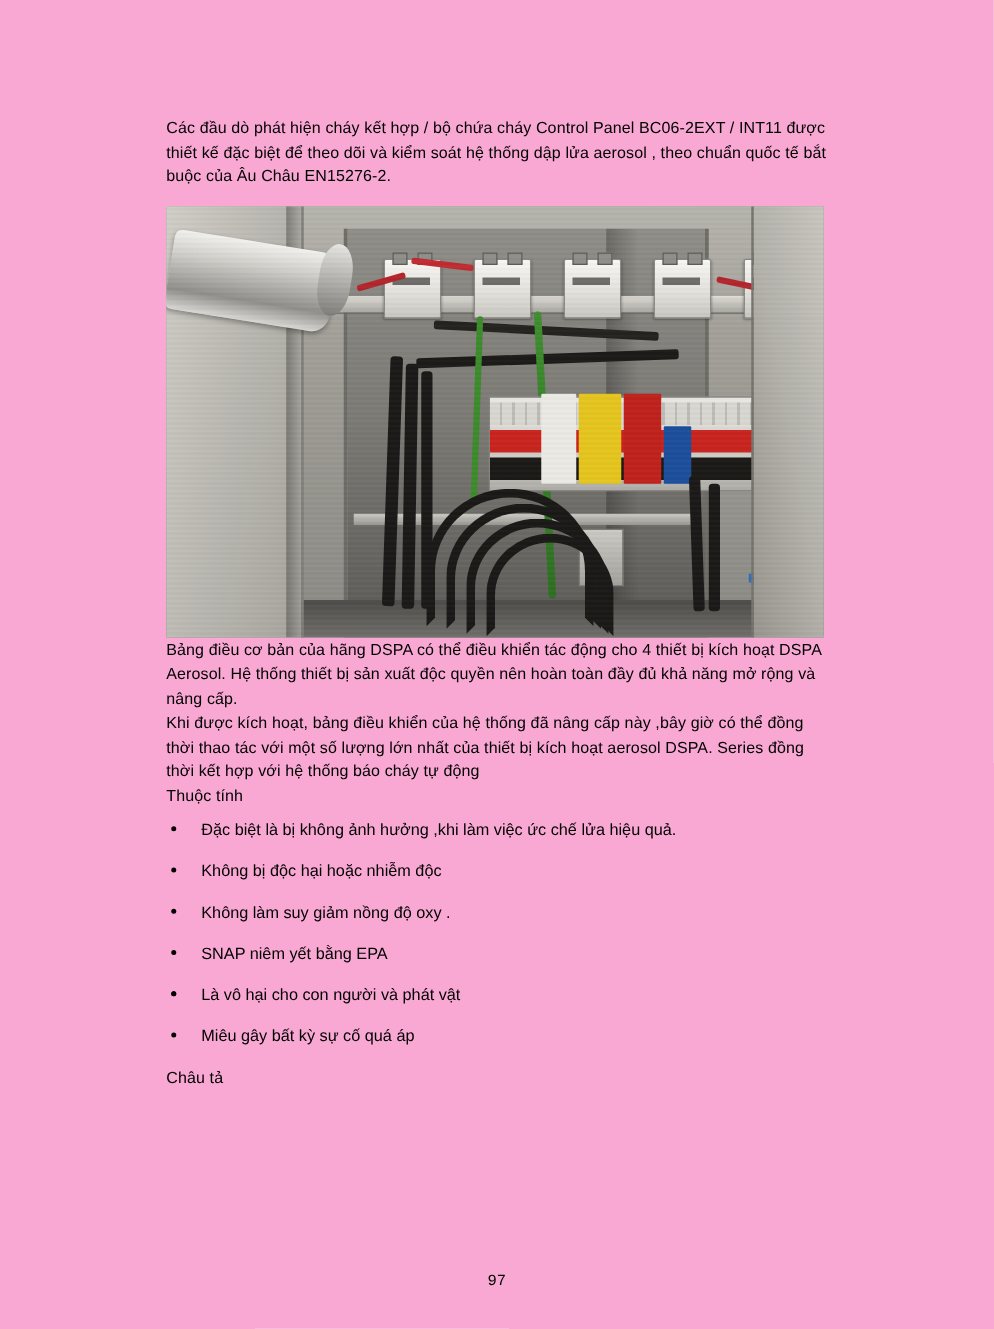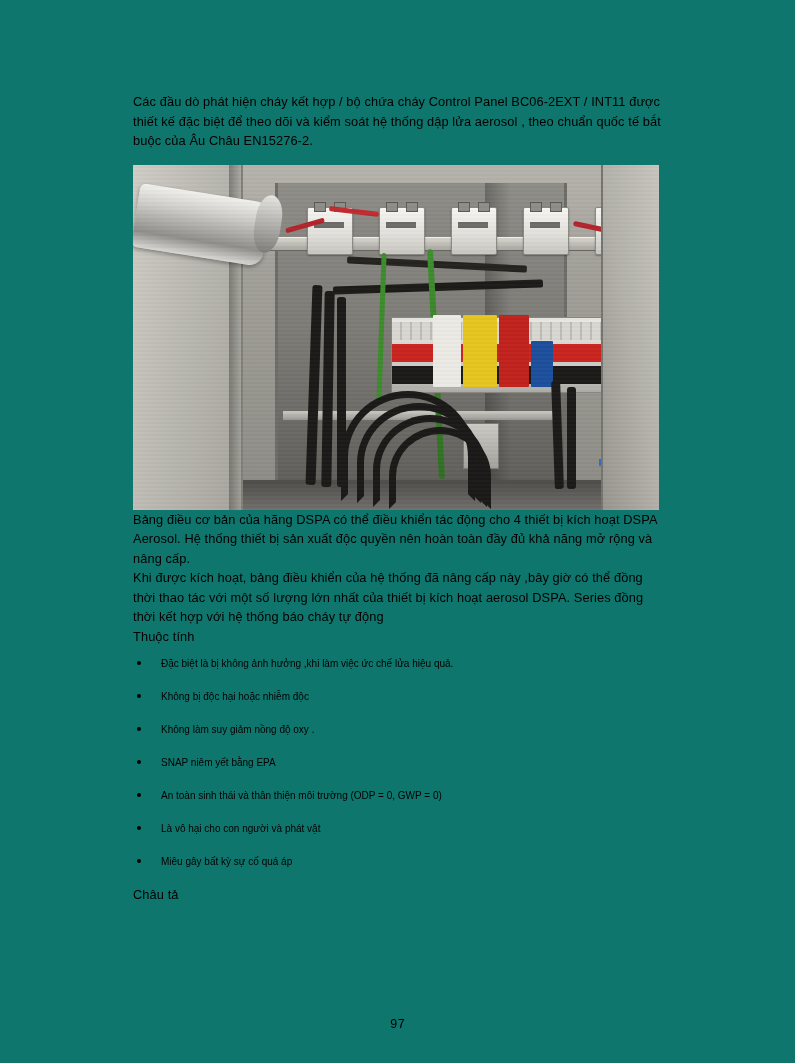--- a/index.html
+++ b/index.html
@@ -13,21 +13,21 @@
     position: relative;
     font-family: "Liberation Sans", sans-serif;
     color: #000000;
     overflow: hidden;
   }
   .page {
     position: absolute;
     left: 0; top: 0;
     width: 795px;
     height: 1063px;
-    background: #0f766e;
+    background: #f9a8d4;
   }
   .content {
     position: absolute;
     left: 133px;
     top: 92px;
     width: 535px;
   }
   p.para {
     margin: 0;
     font-size: 12.8px;
@@ -215,21 +215,21 @@
   .after-photo { }
   .para-block { margin-top: 0; }
   .attr-title { margin-top: 19px; }
   ul.features {
     list-style: none;
     margin: 8px 0 0 0;
     padding: 0;
   }
   ul.features li {
     position: relative;
-    font-size: 10px;
+    font-size: 13px;
     line-height: 19px;
     padding-left: 28px;
     margin-bottom: 14px;
   }
   ul.features li .bullet {
     position: absolute;
     left: 4px;
     top: 7px;
     width: 4px;
     height: 4px;
@@ -356,21 +356,20 @@
       <li>
         <span class="bullet"></span>
         <span>Không làm suy giảm nồng độ oxy .</span>
       </li>
       <li>
         <span class="bullet"></span>
         <span>SNAP niêm yết bằng EPA</span>
       </li>
       <li>
         <span class="bullet"></span>
-        <span>An toàn sinh thái và thân thiện môi trường (ODP = 0, GWP = 0)</span>
       </li>
       <li>
         <span class="bullet"></span>
         <span>Là vô hại cho con người và phát vật</span>
       </li>
       <li>
         <span class="bullet"></span>
         <span>Miêu gây bất kỳ sự cố quá áp</span>
       </li>
     </ul>

